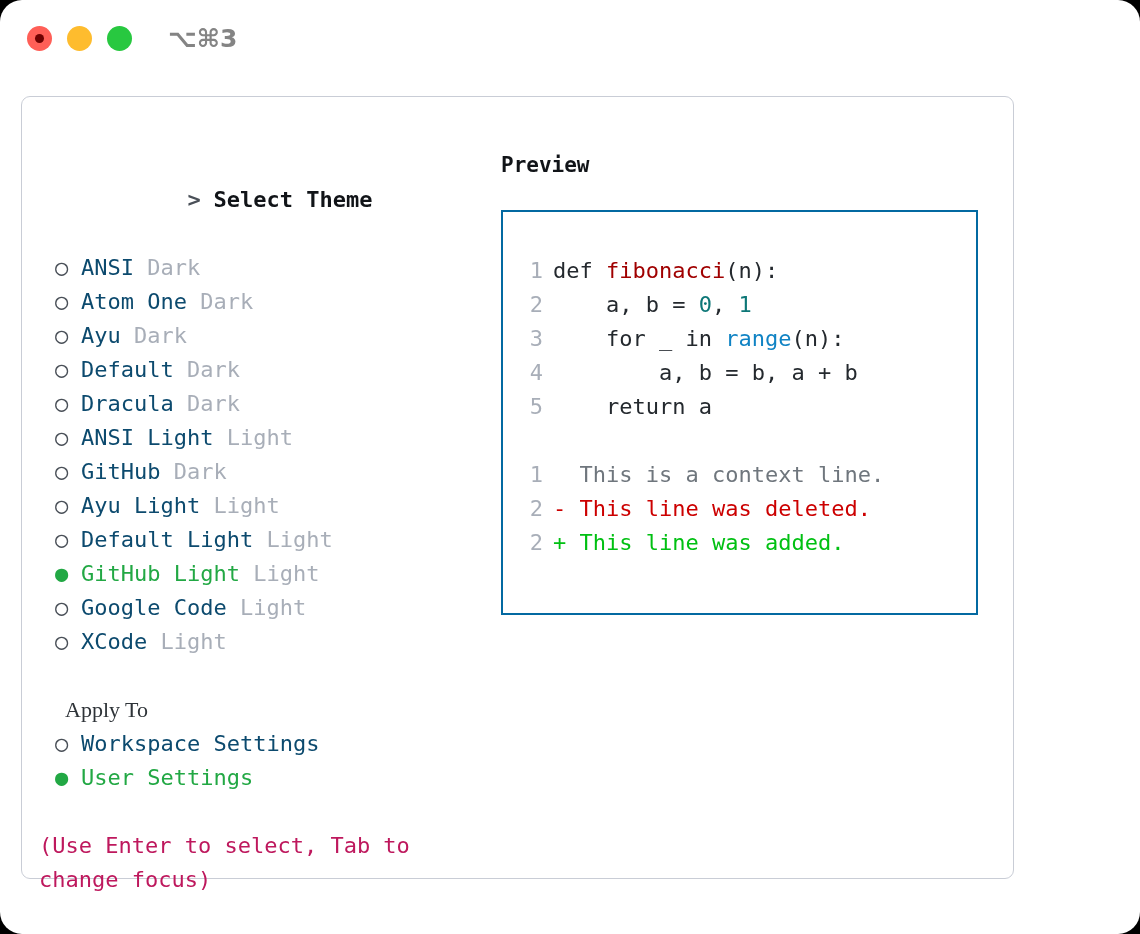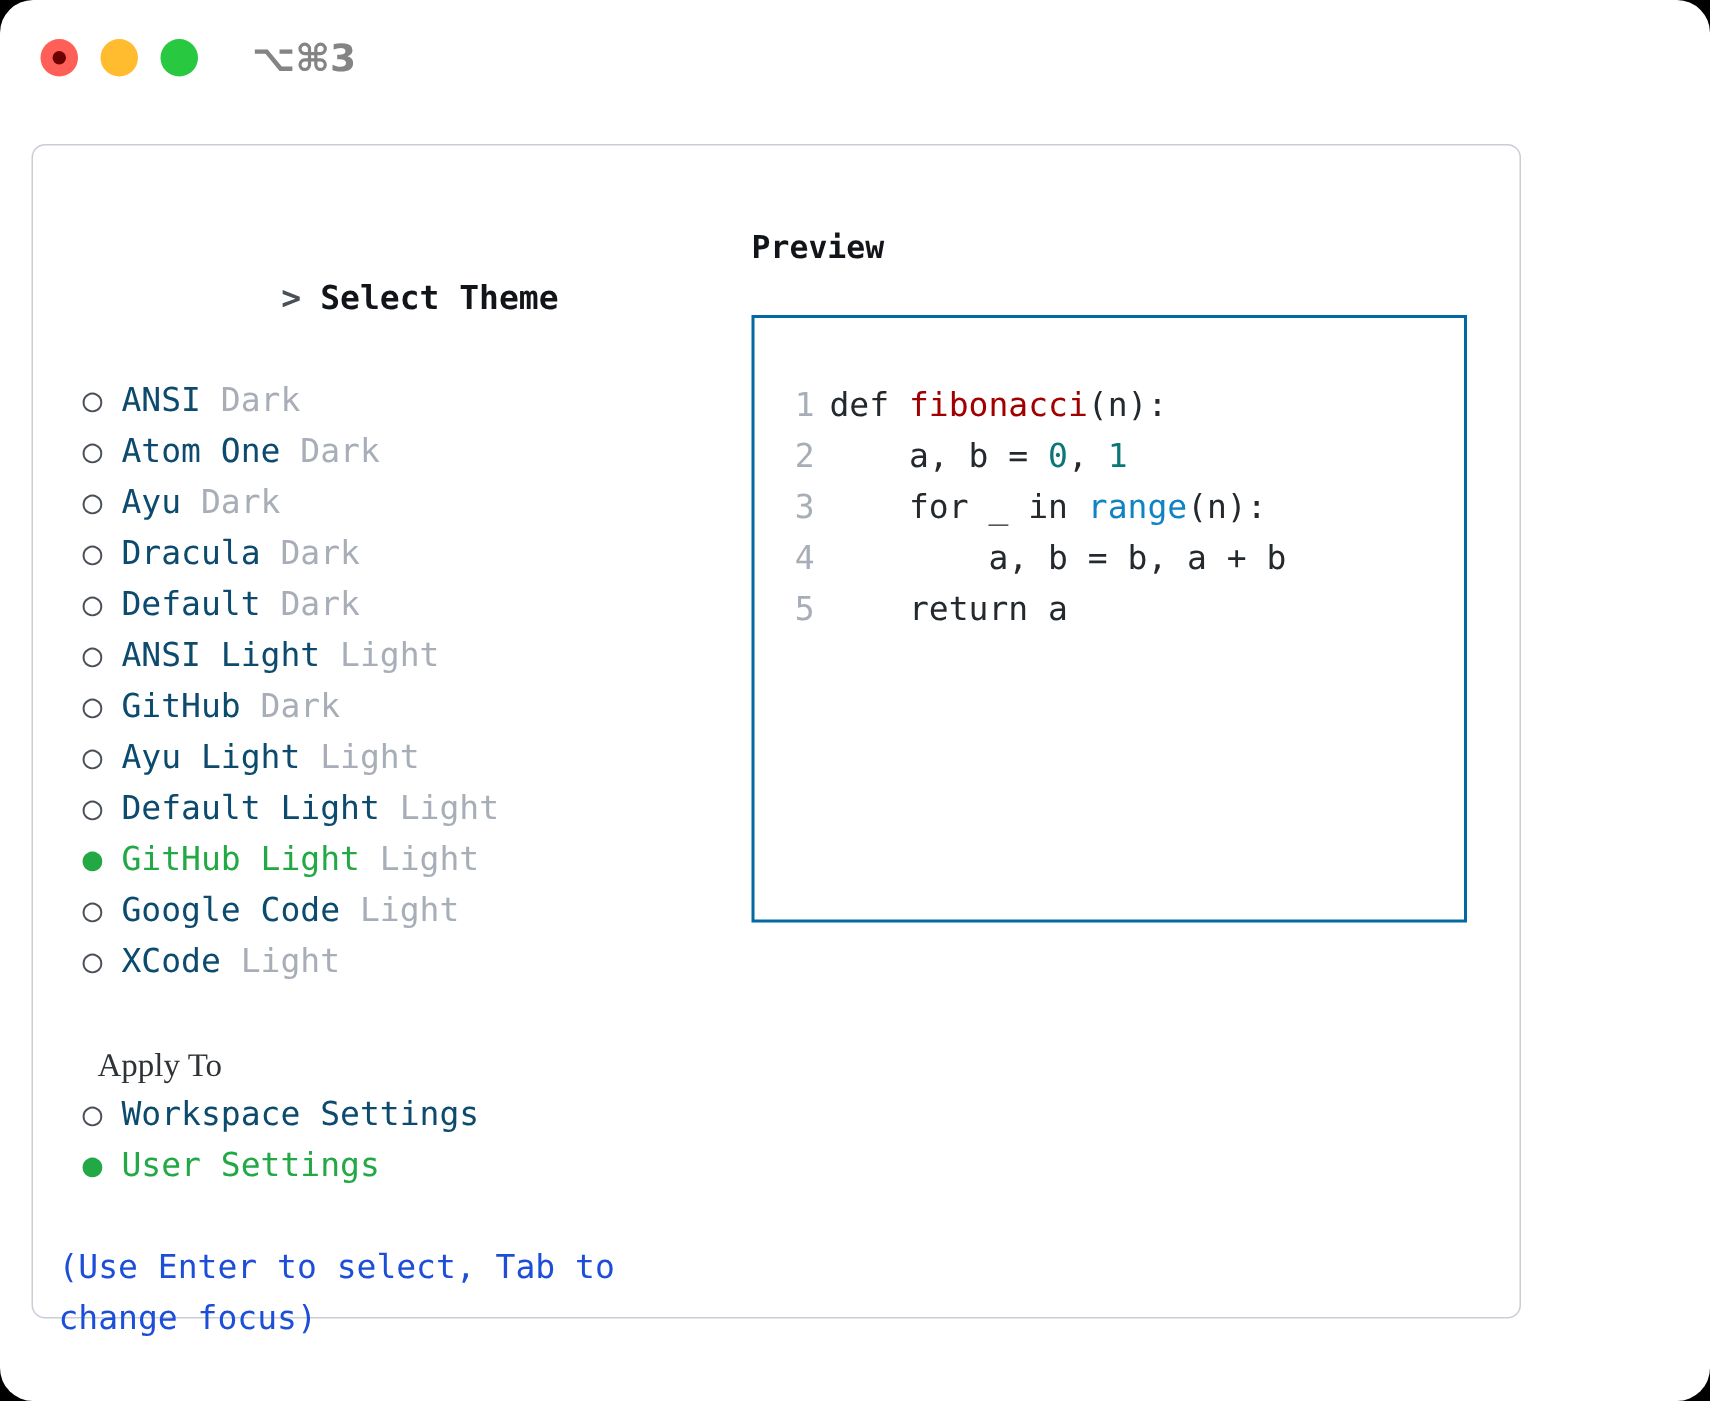--- a/index.html
+++ b/index.html
@@ -136,21 +136,21 @@
     white-space: pre;
   }
 
   .spacer { height: 34px; }
 
   .hint {
     margin-top: 34px;
     font-family: "DejaVu Sans Mono", "Liberation Mono", monospace;
     font-size: 22px;
     line-height: 34px;
-    color: #1d4ed8;
+    color: #be185d;
     width: 410px;
     white-space: normal;
   }
 
   
   .right-col {
     position: absolute;
     left: 479px;
     top: 52px;
     width: 490px;
@@ -219,22 +219,22 @@
       <div class="left-col">
 
         <div class="row header">
           <span class="marker">&gt;</span><span>Select Theme</span>
         </div>
 
         <div id="theme-list">
             <div class="row"><span class="marker">○</span><span class="theme-name">ANSI</span> <span class="variant">Dark</span></div>
             <div class="row"><span class="marker">○</span><span class="theme-name">Atom One</span> <span class="variant">Dark</span></div>
             <div class="row"><span class="marker">○</span><span class="theme-name">Ayu</span> <span class="variant">Dark</span></div>
+            <div class="row"><span class="marker">○</span><span class="theme-name">Default</span> <span class="variant">Dark</span></div>
             <div class="row"><span class="marker">○</span><span class="theme-name">Dracula</span> <span class="variant">Dark</span></div>
-            <div class="row"><span class="marker">○</span><span class="theme-name">Default</span> <span class="variant">Dark</span></div>
             <div class="row"><span class="marker">○</span><span class="theme-name">ANSI Light</span> <span class="variant">Light</span></div>
             <div class="row"><span class="marker">○</span><span class="theme-name">GitHub</span> <span class="variant">Dark</span></div>
             <div class="row"><span class="marker">○</span><span class="theme-name">Ayu Light</span> <span class="variant">Light</span></div>
             <div class="row"><span class="marker">○</span><span class="theme-name">Default Light</span> <span class="variant">Light</span></div>
             <div class="row selected"><span class="marker sel">●</span><span class="theme-name">GitHub Light</span> <span class="variant">Light</span></div>
             <div class="row"><span class="marker">○</span><span class="theme-name">Google Code</span> <span class="variant">Light</span></div>
             <div class="row"><span class="marker">○</span><span class="theme-name">XCode</span> <span class="variant">Light</span></div>
           </div>
 
         <div class="spacer"></div>
@@ -254,18 +254,23 @@
 
         <div class="preview-box">
           <div id="code-block">
               <div class="code-line"><span class="lno">1</span><span class="tok-plain">def </span><span class="tok-fn">fibonacci</span><span class="tok-plain">(n):</span></div>
               <div class="code-line"><span class="lno">2</span><span class="tok-plain">    a, b = </span><span class="tok-num">0</span><span class="tok-plain">, </span><span class="tok-num">1</span></div>
               <div class="code-line"><span class="lno">3</span><span class="tok-plain">    for _ in </span><span class="tok-builtin">range</span><span class="tok-plain">(n):</span></div>
               <div class="code-line"><span class="lno">4</span><span class="tok-plain">        a, b = b, a + b</span></div>
               <div class="code-line"><span class="lno">5</span><span class="tok-plain">    return a</span></div>
             </div>
           <div class="diff-gap"></div>
+          <div id="diff-block">
+              <div class="code-line diff-context"><span class="lno">1</span><span class="dtext">  </span><span class="dtext">This is a context line.</span></div>
+              <div class="code-line diff-del"><span class="lno">2</span><span class="dtext">- </span><span class="dtext">This line was deleted.</span></div>
+              <div class="code-line diff-add"><span class="lno">2</span><span class="dtext">+ </span><span class="dtext">This line was added.</span></div>
+            </div>
         </div>
       </div>
 
     </div>
   </div>
 </div>
 
 </body></html>

